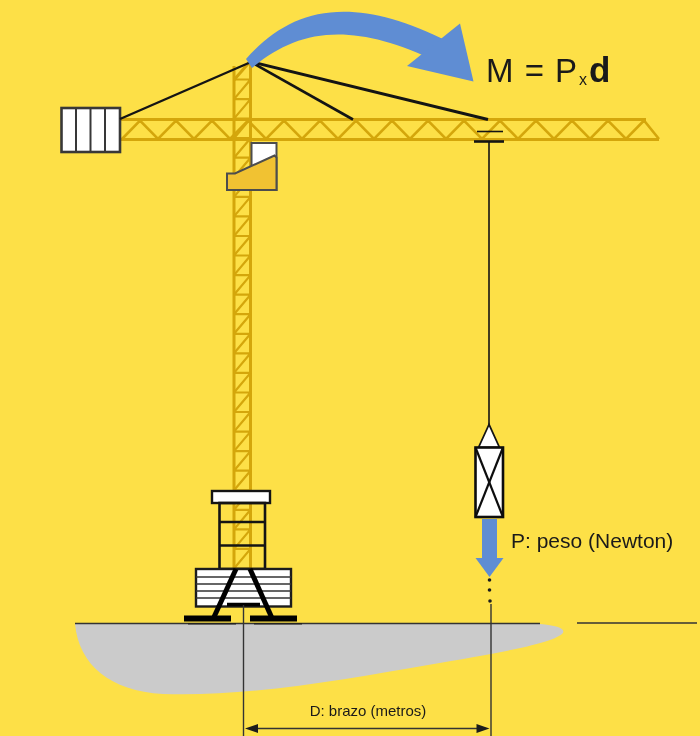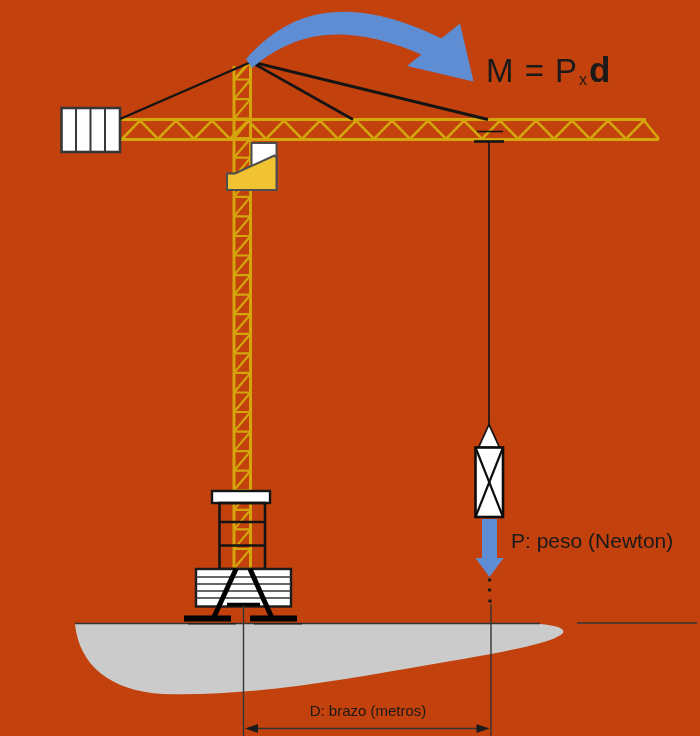--- a/index.html
+++ b/index.html
@@ -4,21 +4,21 @@
 <style>
   :root{
     --yellow:#D4A60B;
     --gold:#F1C232;
     --blue:#5F8DD3;
     --ground:#CBCBCB;
     --ink:#1A1A1A;
   }
   html,body{margin:0;padding:0;background:#fff;}
   .canvas{
-    position:relative;width:700px;height:736px;background:#c2410c;
+    position:relative;width:700px;height:736px;background:#fde047;
     font-family:"Liberation Sans", sans-serif;overflow:hidden;
   }
   .canvas svg{position:absolute;left:0;top:0;}
   .s-yellow{stroke:var(--yellow);}
   .f-gold{fill:var(--gold);}
   .f-blue{fill:var(--blue);}
   .f-gray{fill:var(--ground);}
   .s-black{stroke:#141414;}
   .s-dark{stroke:#333;}
   .label{position:absolute;color:var(--ink);white-space:nowrap;}

